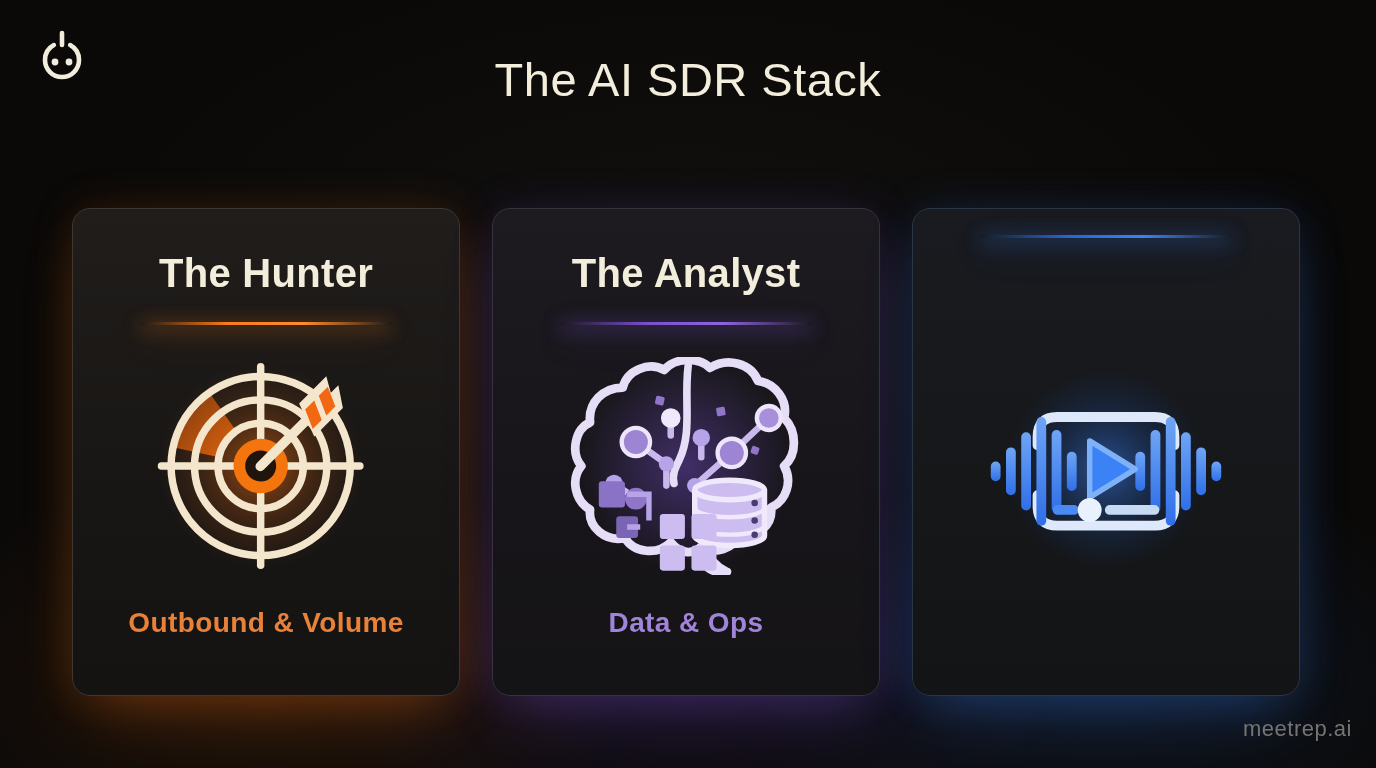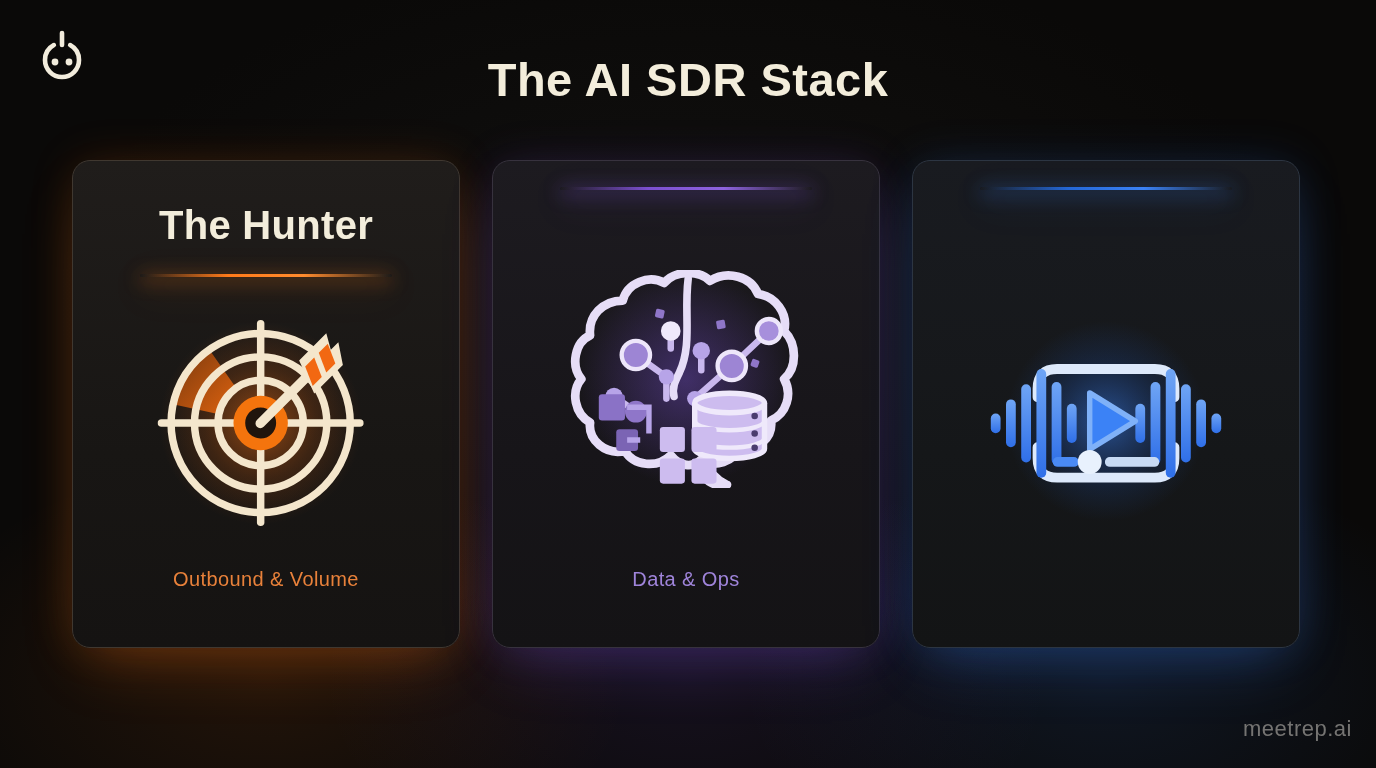--- a/index.html
+++ b/index.html
@@ -8,28 +8,28 @@
     font-family:"Liberation Sans",sans-serif;
     background:
       radial-gradient(ellipse 520px 320px at 266px 680px, rgba(249,115,22,0.10), transparent 70%),
       radial-gradient(ellipse 520px 320px at 686px 680px, rgba(139,92,246,0.09), transparent 70%),
       radial-gradient(ellipse 520px 320px at 1106px 680px, rgba(59,130,246,0.11), transparent 70%),
       radial-gradient(ellipse 900px 500px at 688px 300px, #121110, #0a0908 70%);
   }
   .logo{position:absolute;left:38px;top:28px;width:48px;height:56px;}
   .page-title{
     position:absolute;left:0;right:0;top:52px;text-align:center;
-    font-size:47px;font-weight:bold;letter-spacing:0.5px;color:#F3EDDB;
+    font-size:47px;font-weight:normal;letter-spacing:0.5px;color:#F3EDDB;
   }
   .cards{position:absolute;left:72px;top:160px;display:flex;gap:32px;}
   .card{
     position:relative;width:386px;height:486px;border-radius:18px;
     background:linear-gradient(180deg,#201d1b 0%,#181614 60%,#151312 100%);
     border:1px solid #3a342d;
-    display:flex;flex-direction:column;align-items:center;
+    display:flex;flex-direction:column;align-items:center;margin-top:48px;
   }
   .card.hunter{
     border-color:#403830;
     box-shadow:0 0 46px rgba(249,115,22,.14), 0 26px 60px -18px rgba(249,115,22,.30);
   }
   .card.analyst{
     background:linear-gradient(180deg,#1d1b20 0%,#171519 60%,#141315 100%);
     border-color:#37323e;
     box-shadow:0 0 46px rgba(139,92,246,.12), 0 26px 60px -18px rgba(139,92,246,.28);
   }
@@ -49,21 +49,21 @@
   .analyst .divider{
     background:linear-gradient(90deg,transparent,#7C4FD0 35%,#8E63DF 65%,transparent);
     box-shadow:0 3px 18px rgba(139,92,246,.8), 0 10px 34px rgba(139,92,246,.35);
   }
   .presenter .divider{
     background:linear-gradient(90deg,transparent,#2467D6 35%,#3B82F6 65%,transparent);
     box-shadow:0 3px 18px rgba(59,130,246,.8), 0 10px 34px rgba(59,130,246,.35);
   }
   .icon-wrap{flex:1;display:flex;align-items:center;justify-content:center;width:100%;}
   .icon-wrap svg{display:block;}
-  .card-label{margin-bottom:56px;font-size:20px;font-weight:normal;letter-spacing:0.4px;}
+  .card-label{margin-bottom:56px;font-size:28px;font-weight:bold;letter-spacing:0.4px;}
   .hunter .card-label{color:#E8813A;}
   .analyst .card-label{color:#9F84DA;text-align:right;}
   .presenter .card-label{color:#4E86DC;}
   .watermark{
     position:absolute;right:24px;bottom:26px;font-size:22px;color:#757472;letter-spacing:0.5px;
   }
 </style>
 </head>
 <body>
 
@@ -116,20 +116,21 @@
             <polygon points="160,121 172,89 208,89 200,103 210,103 198,121" fill="#F4E6CC"></polygon>
             <polygon points="172,97 184,97 176,115 164,115" fill="#F26812"></polygon>
             <polygon points="190,97 202,97 194,115 182,115" fill="#F26812"></polygon>
           </g>
         </svg>
       </div>
       <div class="card-label">Outbound &amp; Volume</div>
     </div>
 
     <div class="card analyst">
+      <div class="card-title">The Analyst</div>
       <div class="divider"></div>
       <div class="icon-wrap">
         <svg width="240" height="218" viewBox="0 0 220 200">
           <defs>
             <radialGradient id="brGlow" cx="50%" cy="50%" r="50%">
               <stop offset="0%" stop-color="#8B5CF6" stop-opacity="0.35"></stop>
               <stop offset="100%" stop-color="#8B5CF6" stop-opacity="0"></stop>
             </radialGradient>
           </defs>
           <circle cx="110" cy="100" r="98" fill="url(#brGlow)"></circle>

